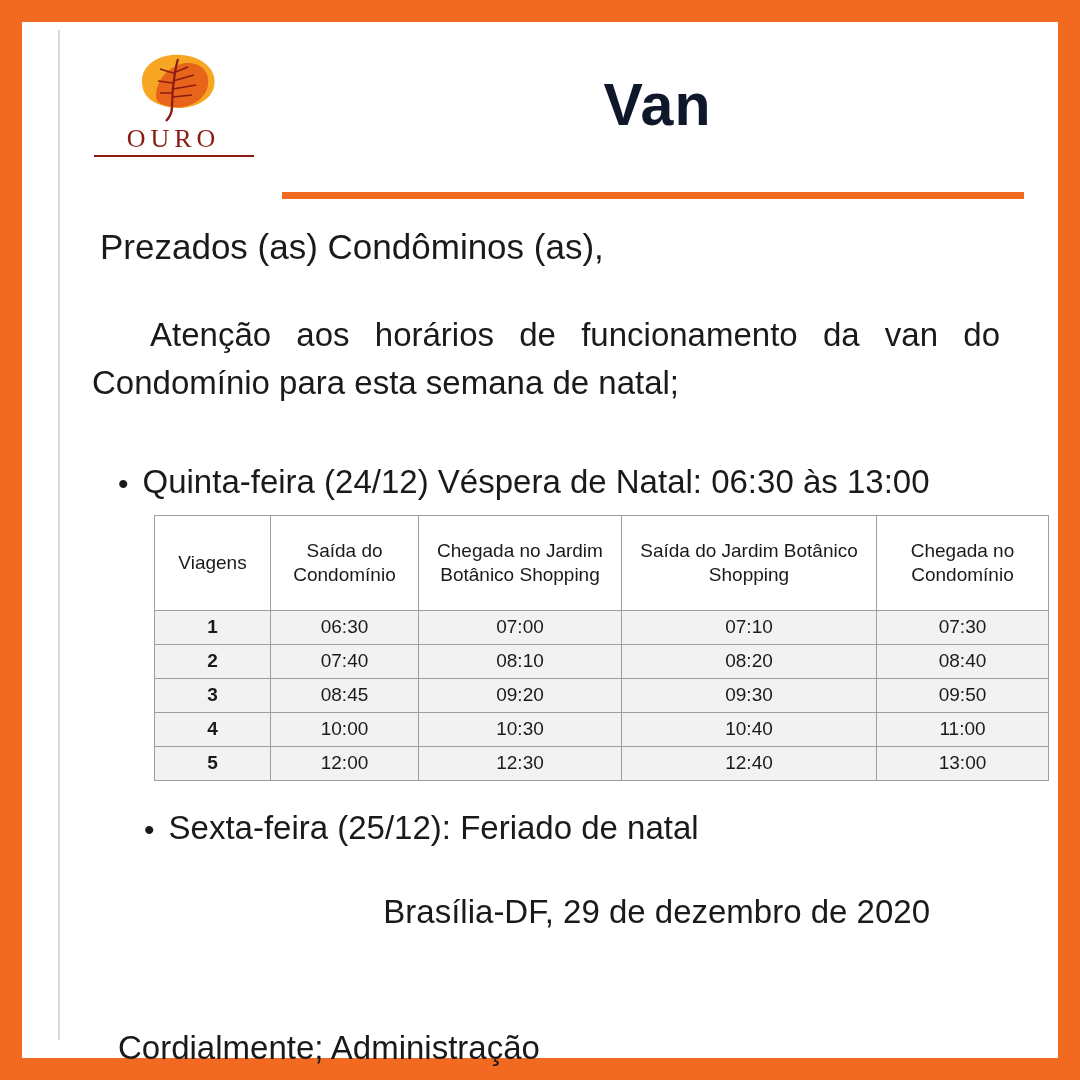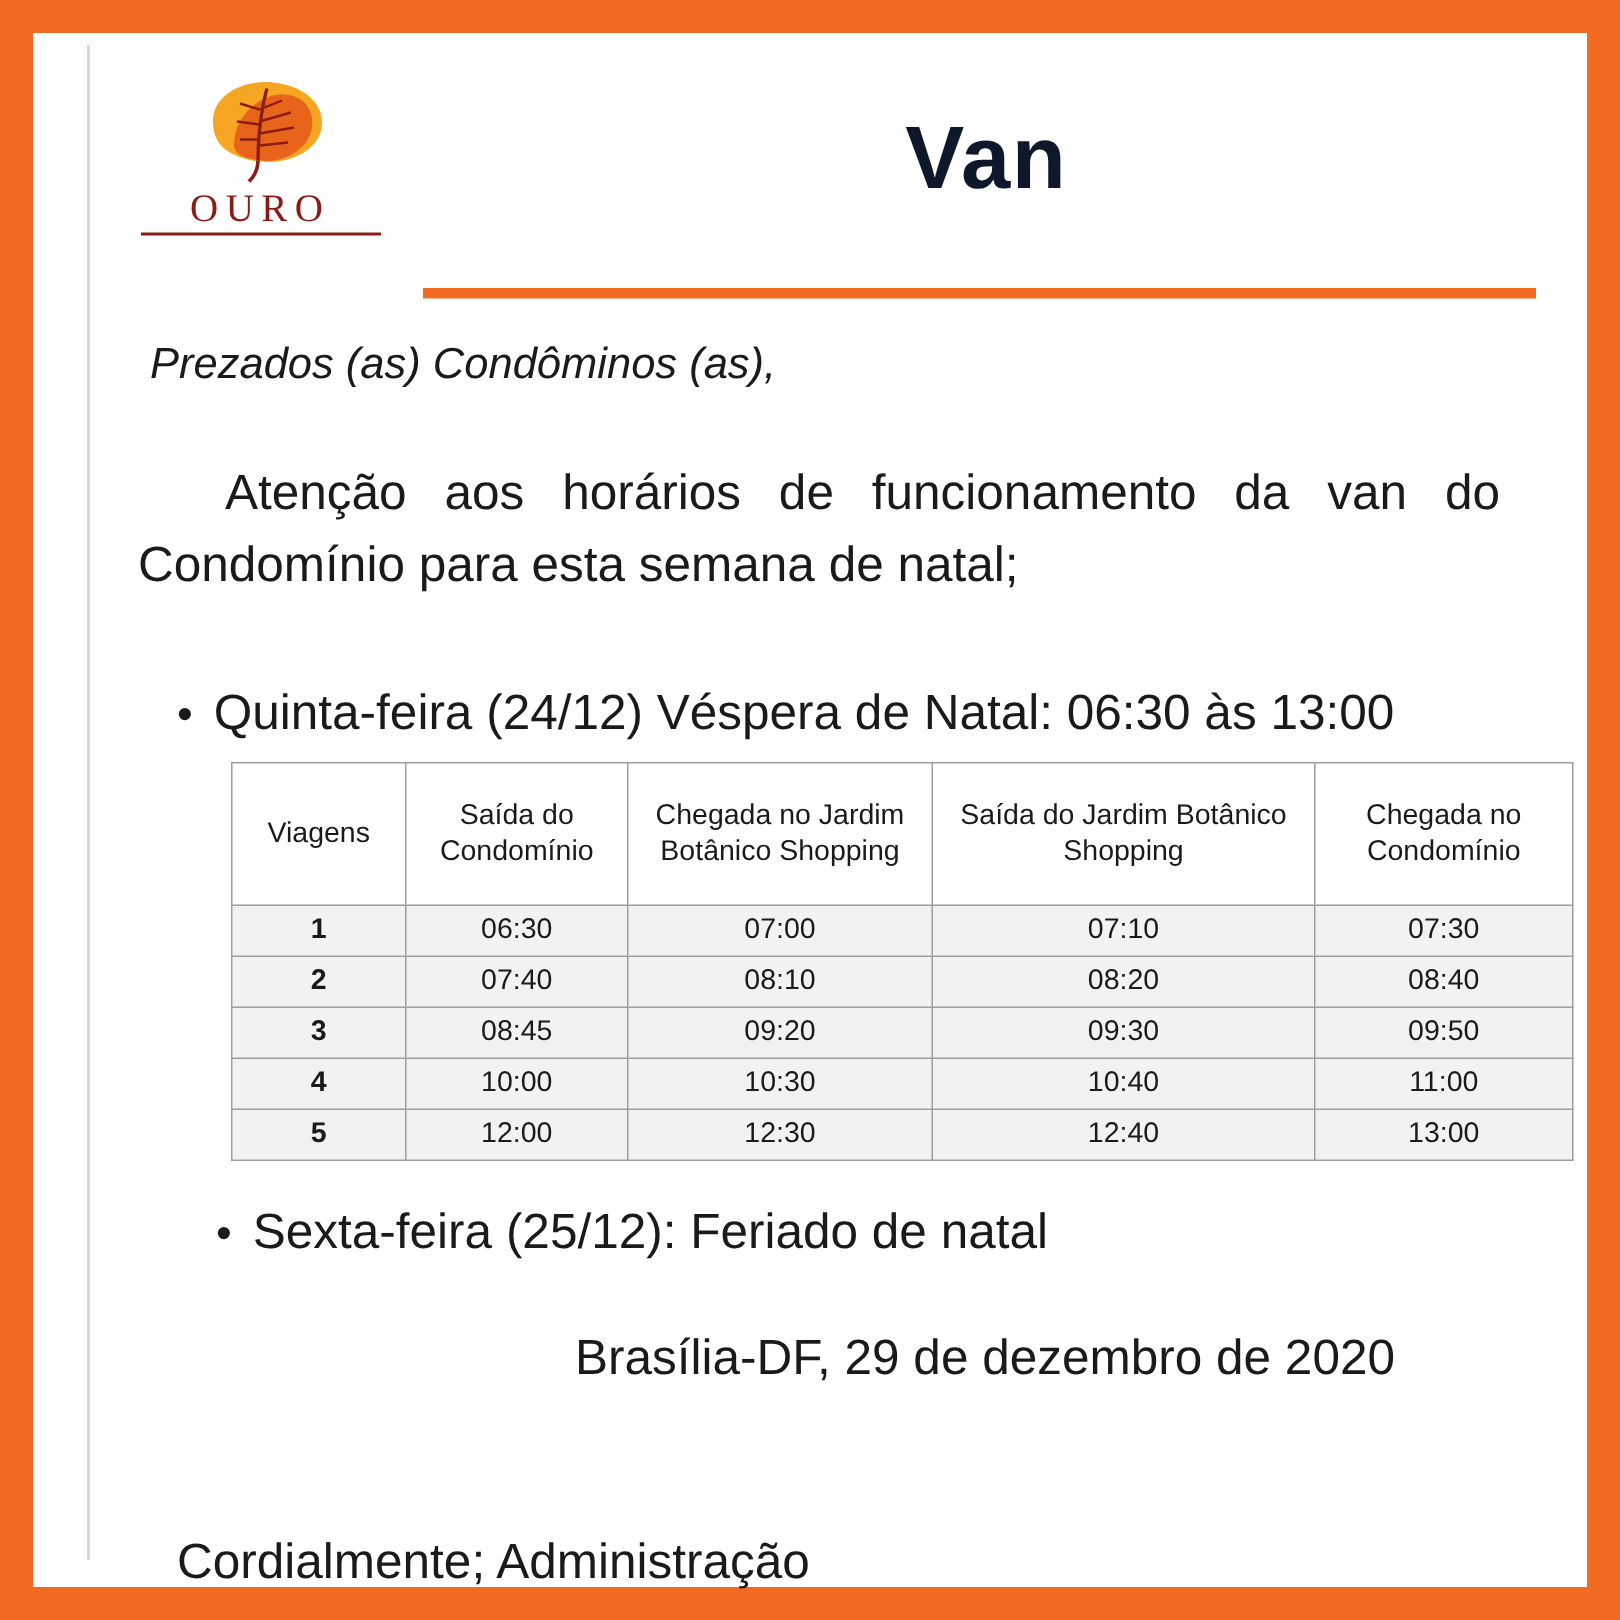--- a/index.html
+++ b/index.html
@@ -95,23 +95,22 @@
     width: 2px;
     height: 1010px;
     background: #d9d9d9;
   }
   
   .content {
     padding: 14px 14px 0 36px;
     color: #1a1a1a;
   }
   .greeting {
-    font-size: 29px;
+    font-size: 35px;
     margin: 14px 0 0 8px;
-    font-style: italic;
   }
   .para {
     font-size: 33px;
     line-height: 1.45;
     text-align: justify;
     text-justify: inter-word;
     margin: 44px 0 0 0;
     padding-right: 10px;
     text-indent: 58px;
   }

